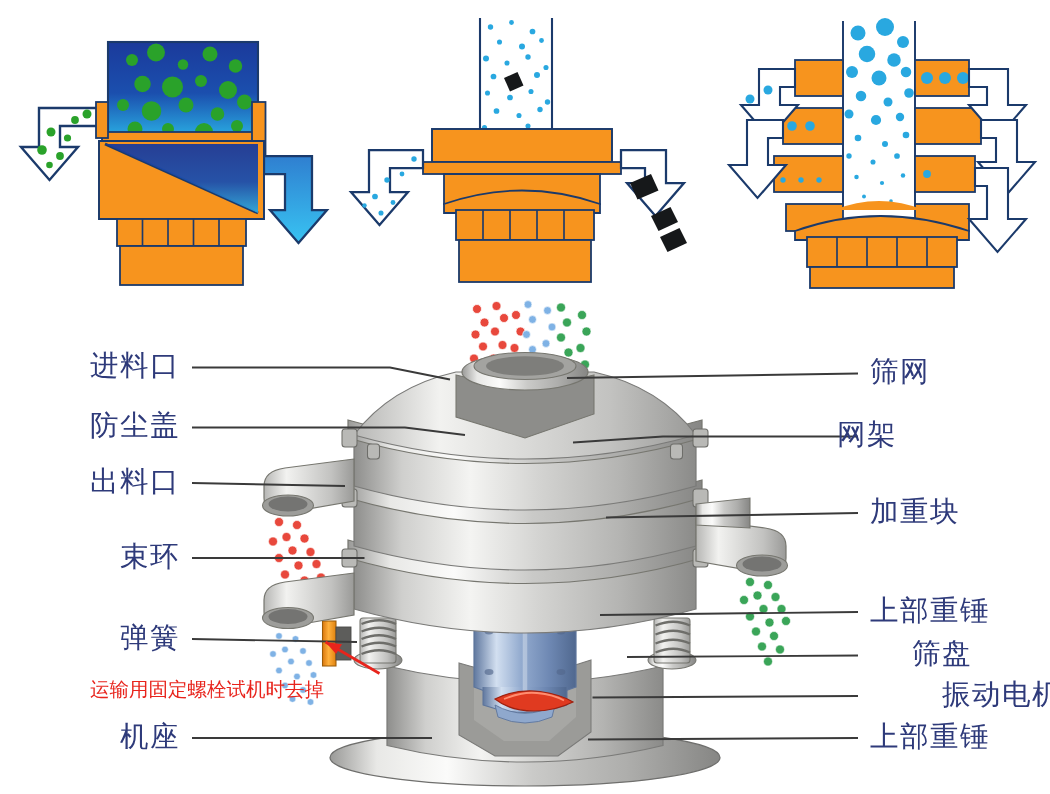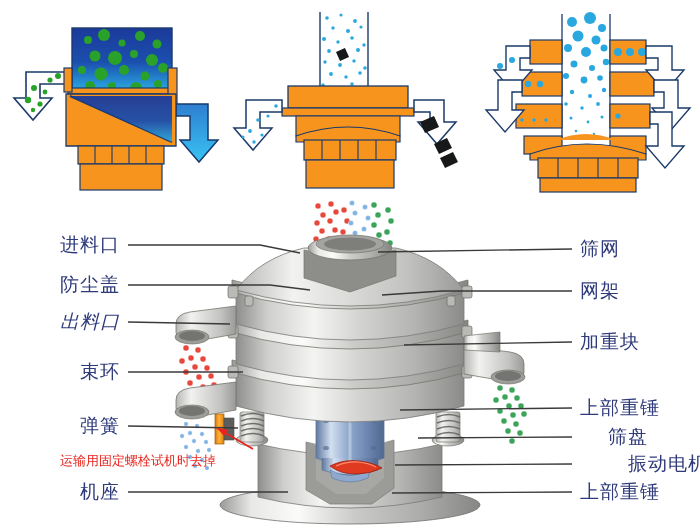--- a/index.html
+++ b/index.html
@@ -634,28 +634,28 @@
 
     <g id="note-arrow">
       <line x1="253" y1="449" x2="217" y2="428" stroke="#e8241c" stroke-width="1.8"></line>
       <path d="M217,428 l11,1.5 l-4,6.5 Z" fill="#e8241c"></path>
     </g>
   </svg>
 
   <div id="labels-left">
       <div class="lbl left" style="right: 580px; top: 235px;">进料口</div>
       <div class="lbl left" style="right: 580px; top: 275px;">防尘盖</div>
-      <div class="lbl left" style="right: 580px; top: 312px; font-style: italic;">出料口</div>
+      <div class="lbl left" style="right: 580px; top: 312px;">出料口</div>
       <div class="lbl left" style="right: 580px; top: 362px;">束环</div>
       <div class="lbl left" style="right: 580px; top: 416px;">弹簧</div>
       <div class="lbl left" style="right: 580px; top: 482px;">机座</div>
     </div>
   <div id="labels-right">
       <div class="lbl right" style="left: 580px; top: 239px;">筛网</div>
-      <div class="lbl right" style="left: 580px; top: 281px;">网架</div>
+      <div class="lbl right" style="left: 558px; top: 281px;">网架</div>
       <div class="lbl right" style="left: 580px; top: 332px;">加重块</div>
       <div class="lbl right" style="left: 580px; top: 398px;">上部重锤</div>
       <div class="lbl right" style="left: 580px; top: 427px; margin-left: 28px;">筛盘</div>
       <div class="lbl right" style="left: 580px; top: 454px; margin-left: 48px;">振动电机</div>
       <div class="lbl right" style="left: 580px; top: 482px;">上部重锤</div>
     </div>
 
   <div class="note" id="note-text" style="left: 60px; top: 454px;">运输用固定螺栓试机时去掉</div>
 </div>
 

